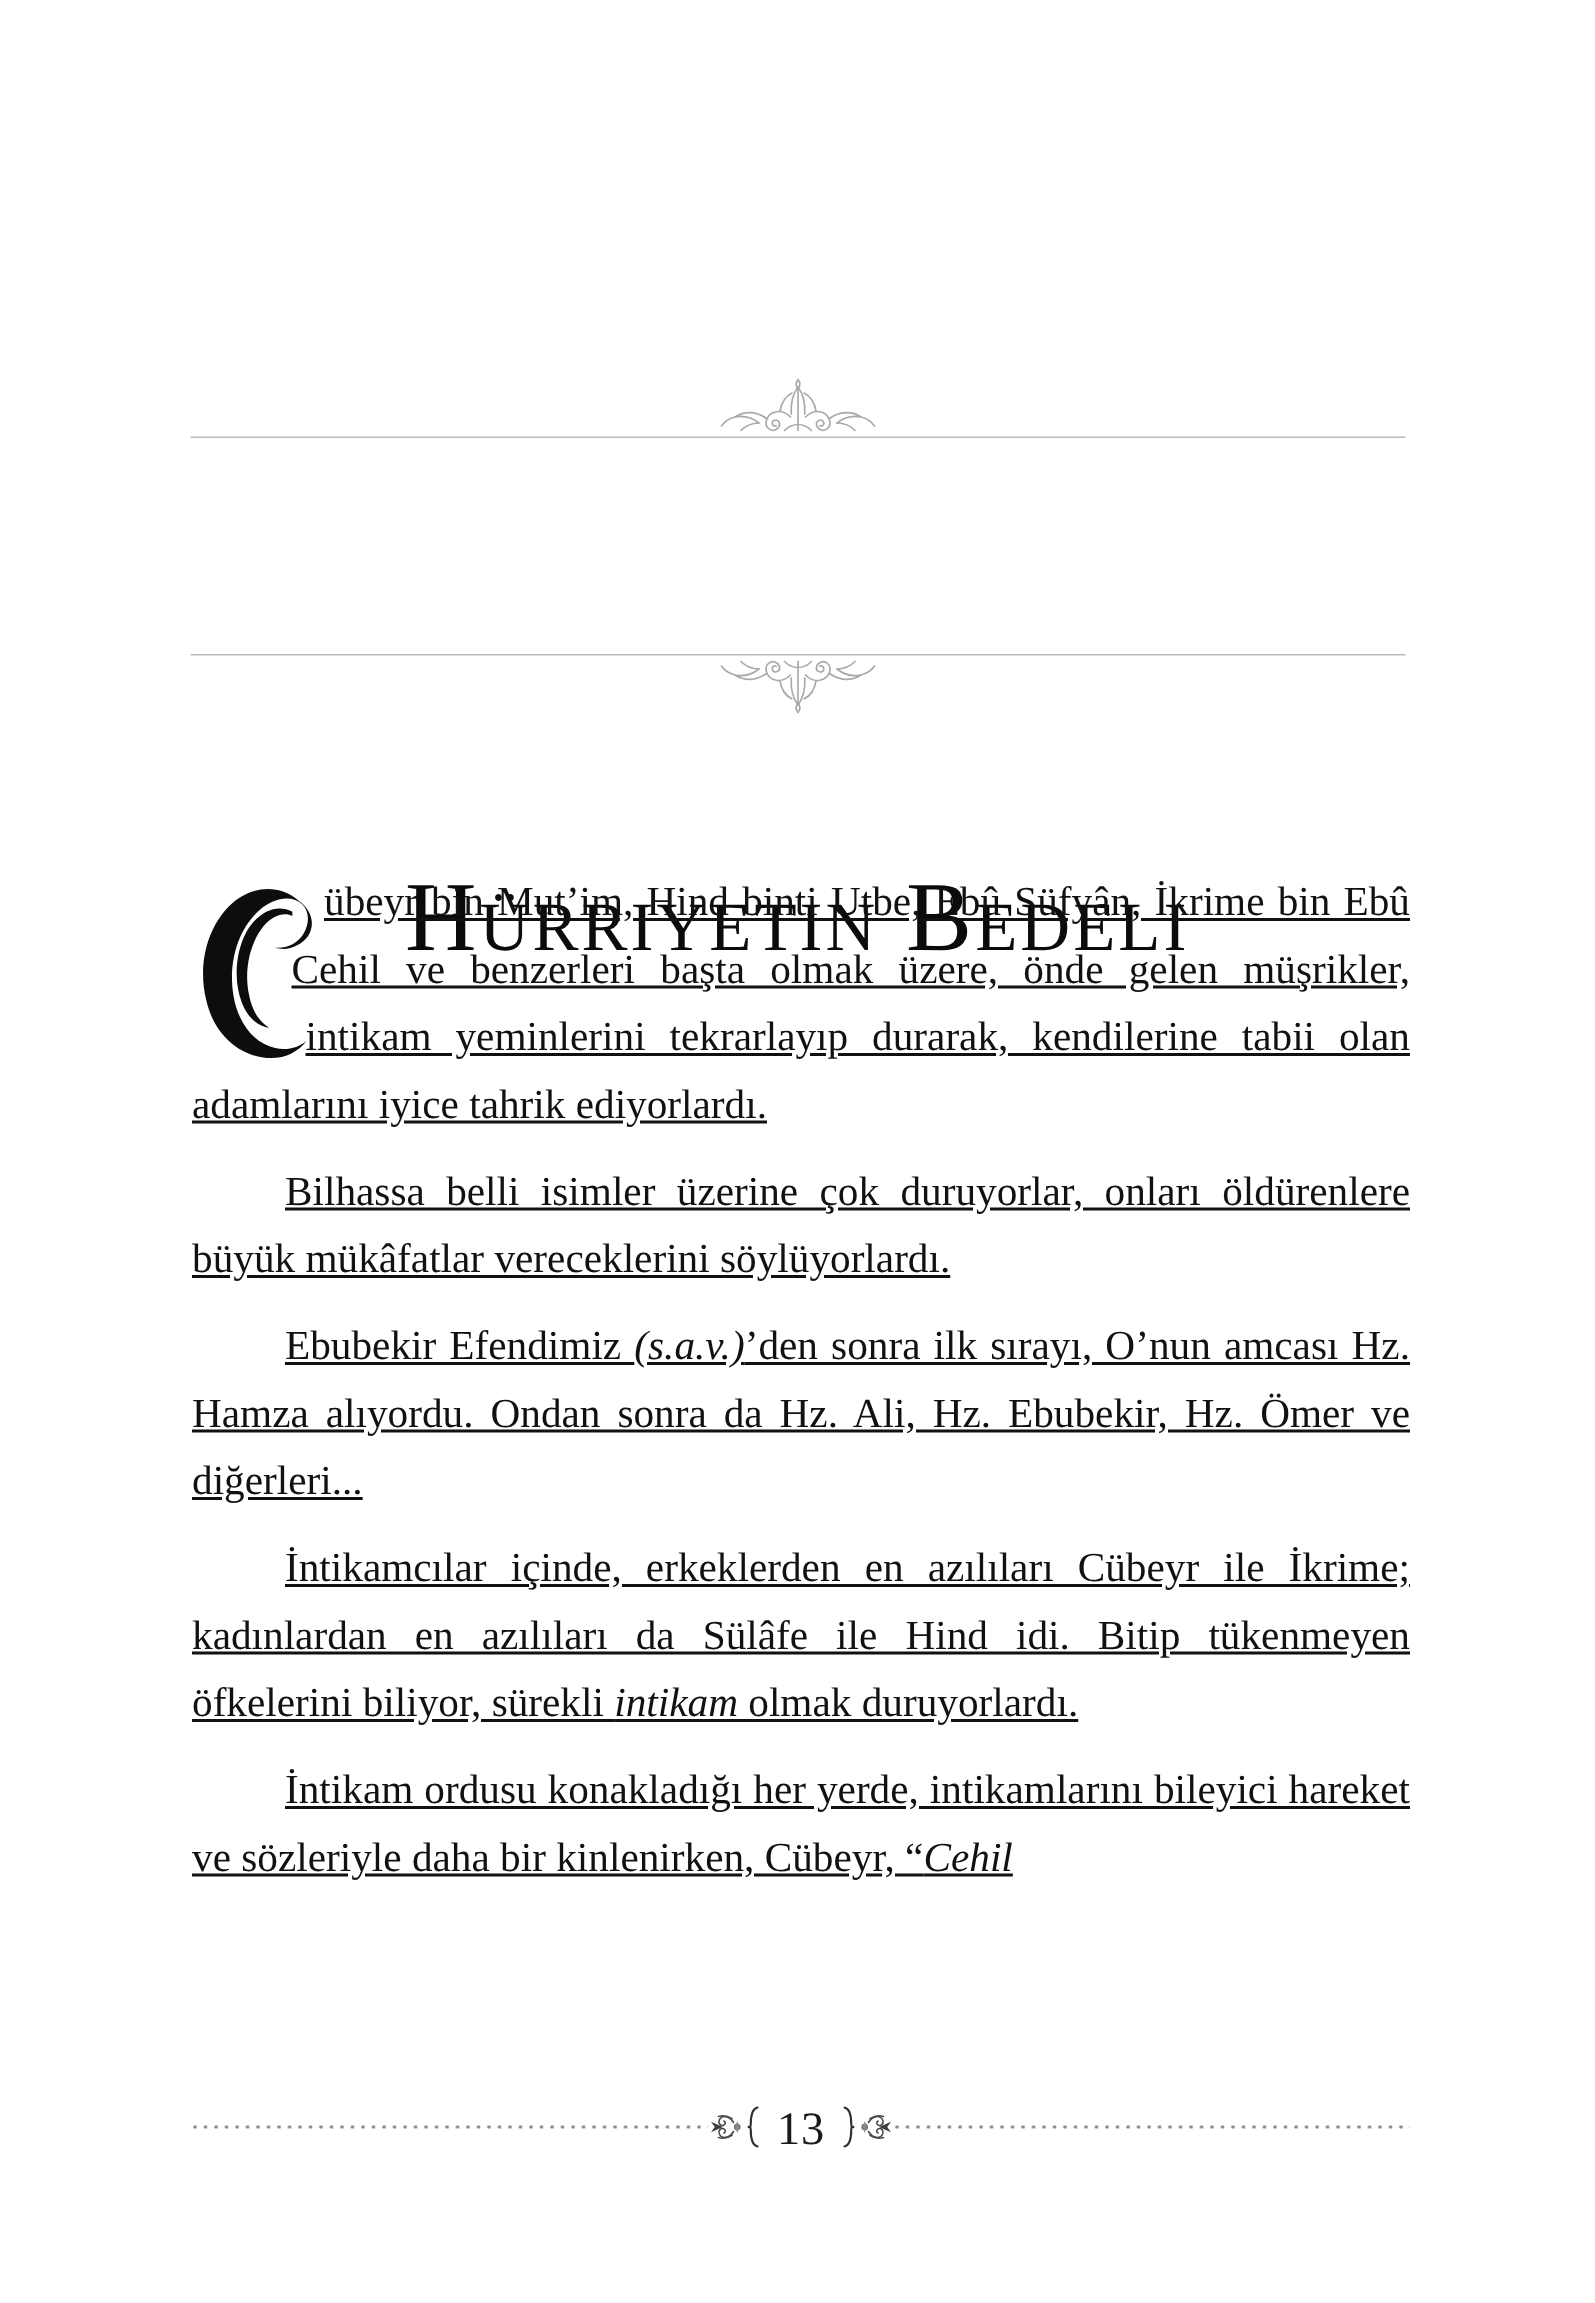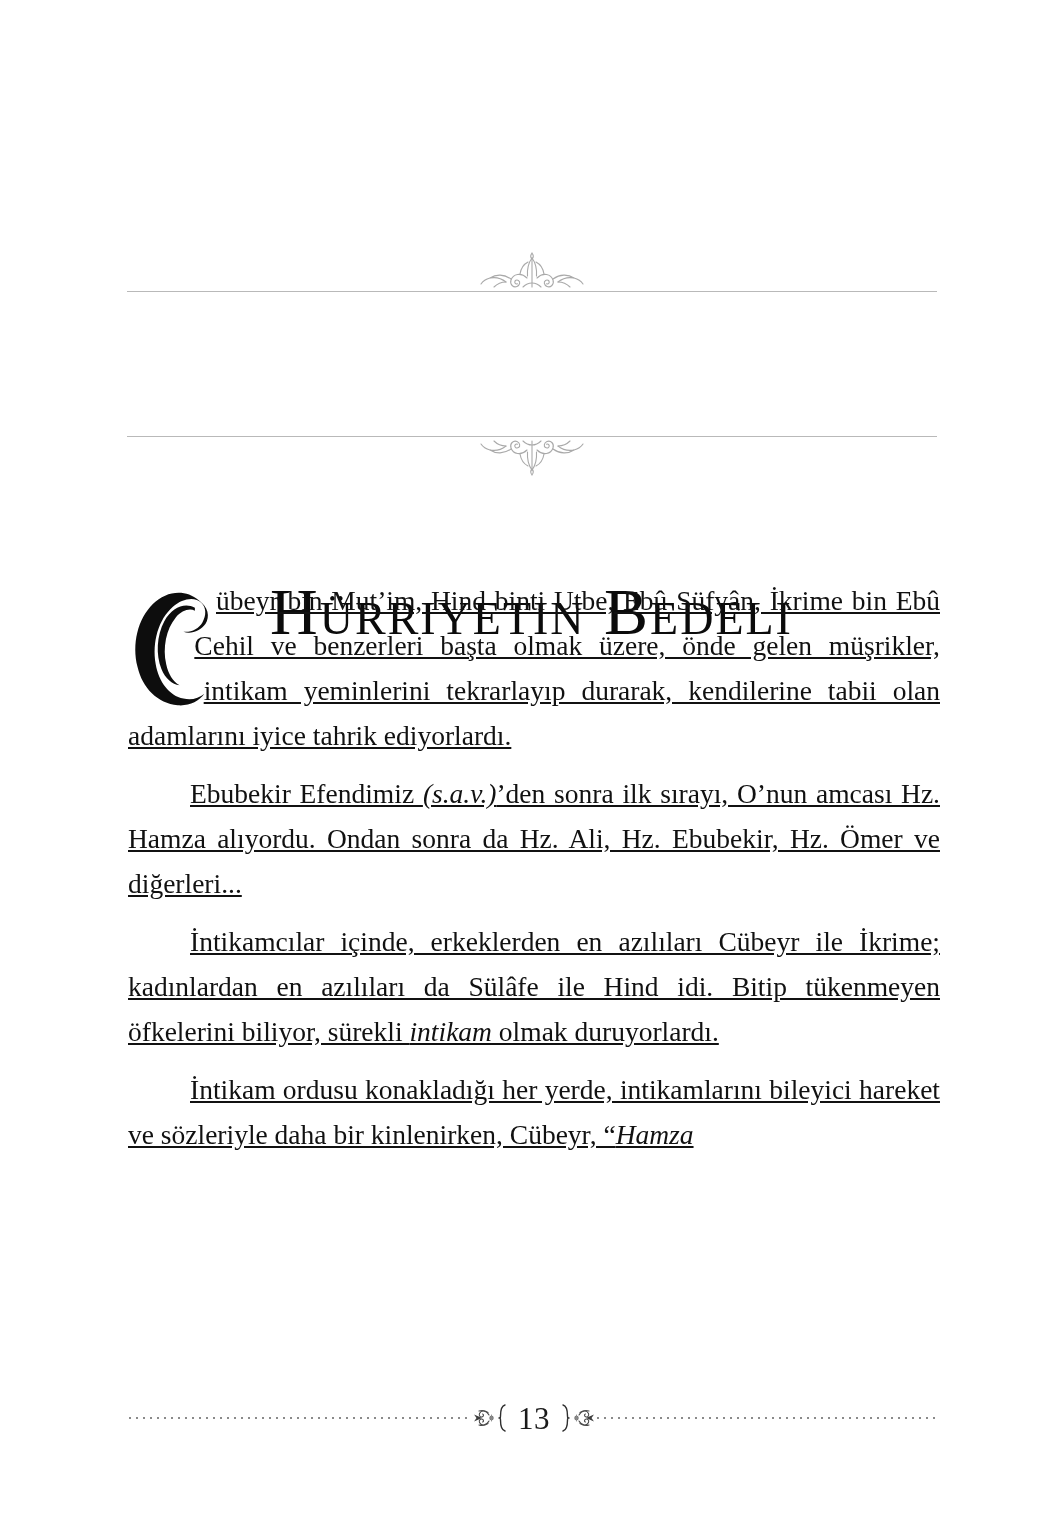--- a/index.html
+++ b/index.html
@@ -207,23 +207,24 @@
     </div>
   </div>
 
   <div class="body-block" id="body-block">
       <p class="first"><span class="dropcap">
           <svg viewBox="0 0 90 130" width="86" height="126">
             <path fill="#0d0d0d" d="M74 16 C60 4 40 6 26 20 C10 36 4 62 10 86 C15 108 31 124 52 126 C64 127 74 122 80 114 C74 119 66 121 58 119 C43 116 32 101 29 83 C25 60 32 36 47 23 C57 14 70 12 77 19 C82 24 82 32 78 39 C74 46 66 50 58 49 C66 52 76 48 81 41 C86 33 84 23 74 16 Z"></path>
             <path fill="#0d0d0d" d="M70 24 C59 18 46 24 38 38 C30 53 29 73 35 88 C39 98 46 104 54 105 C47 101 42 93 40 83 C36 66 40 46 50 34 C56 27 64 24 70 27 Z"></path>
           </svg>
         </span><span>übeyr bin Mut’im, Hind binti Utbe, Ebû Süfyân, İkrime bin Ebû Cehil ve benzerleri başta olmak üzere, önde gelen müşrikler, intikam yeminlerini tekrarlayıp durarak, kendilerine tabii olan adamlarını iyice tahrik ediyorlardı.</span></p>
+      <p class=""><span>Bilhassa belli isimler üzerine çok duruyorlar, onları öldürenlere büyük mükâfatlar vereceklerini söylüyorlardı.</span></p>
       <p class=""><span>Ebubekir Efendimiz </span><em>(s.a.v.)</em><span>’den sonra ilk sırayı, O’nun amcası Hz. Hamza alıyordu. Ondan sonra da Hz. Ali, Hz. Ebubekir, Hz. Ömer ve diğerleri...</span></p>
       <p class=""><span>İntikamcılar içinde, erkeklerden en azılıları Cübeyr ile İkrime; kadınlardan en azılıları da Sülâfe ile Hind idi. Bitip tükenmeyen öfkelerini biliyor, sürekli </span><em>intikam</em><span> olmak duruyorlardı.</span></p>
-      <p class=""><span>İntikam ordusu konakladığı her yerde, intikamlarını bileyici hareket ve sözleriyle daha bir kinlenirken, Cübeyr, “</span><em>Hamza</em></p>
+      <p class=""><span>İntikam ordusu konakladığı her yerde, intikamlarını bileyici hareket ve sözleriyle daha bir kinlenirken, Cübeyr, “</span><em>Cehil</em></p>
     </div>
 
   <div class="footer">
     <div class="dots"></div>
 
     <div class="folio-orn left">
       <svg viewBox="0 0 40 40" width="40" height="40" fill="none" stroke="#4a4a4a" stroke-width="1.1" stroke-linecap="round">
 
         <path d="M33 7 C29 8 28.5 13 28.5 18 C28.5 21 27.5 20 26.5 20 C27.5 20 28.5 19 28.5 22 C28.5 27 29 32 33 33" stroke="#2f2f2f" stroke-width="1.4"></path>
 

